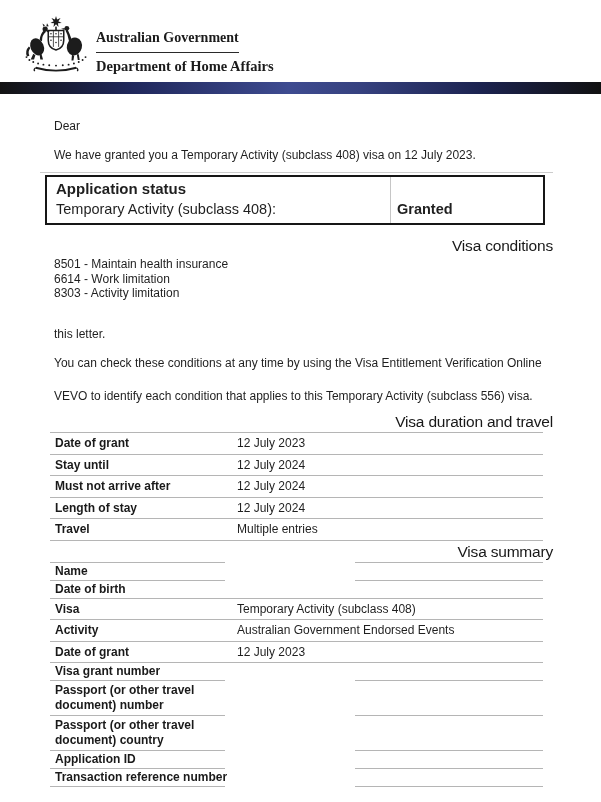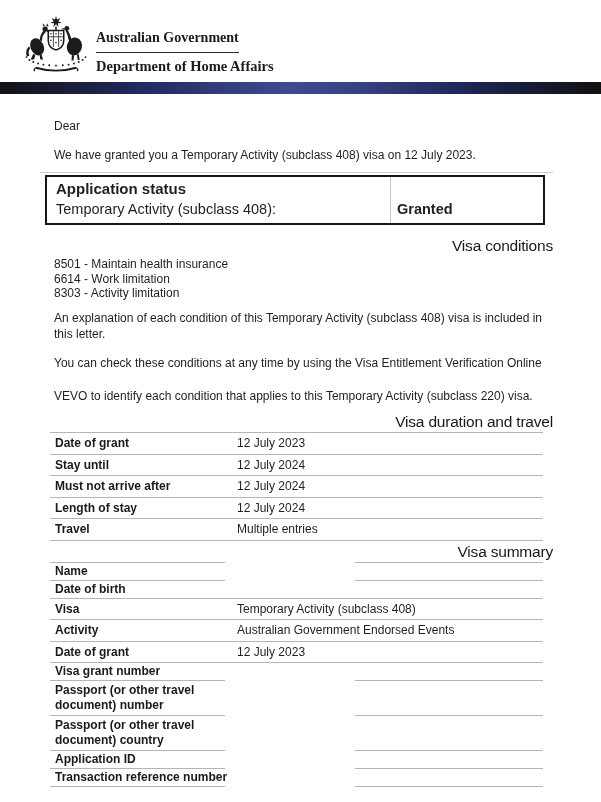--- a/index.html
+++ b/index.html
@@ -126,27 +126,27 @@
     </div>
 
     <h2>Visa conditions</h2>
     <div class="cond-list">
       <div>8501 - Maintain health insurance</div>
       <div>6614 - Work limitation</div>
       <div>8303 - Activity limitation</div>
     </div>
 
     <p class="body-para">
-      <span>An explanation of each condition of this Temporary Activity (subclass 408) visa is included in</span><br>
+      <br>
       <span>this letter.</span>
     </p>
     <p class="body-para para2">
       <span>You can check these conditions at any time by using the Visa Entitlement Verification Online</span><br>
       <br>
-      <span>VEVO to identify each condition that applies to this Temporary Activity (subclass 220) visa.</span>
+      <span>VEVO to identify each condition that applies to this Temporary Activity (subclass 556) visa.</span>
     </p>
 
     <h2 class="h2-duration">Visa duration and travel</h2>
     <div class="vtable">
       <div class="rule"></div>
       <div class="trow">
         <span class="tlabel">Date of grant</span><span class="tvalue">12 July 2023</span>
       </div>
       <div class="rule"></div>
       <div class="trow">

